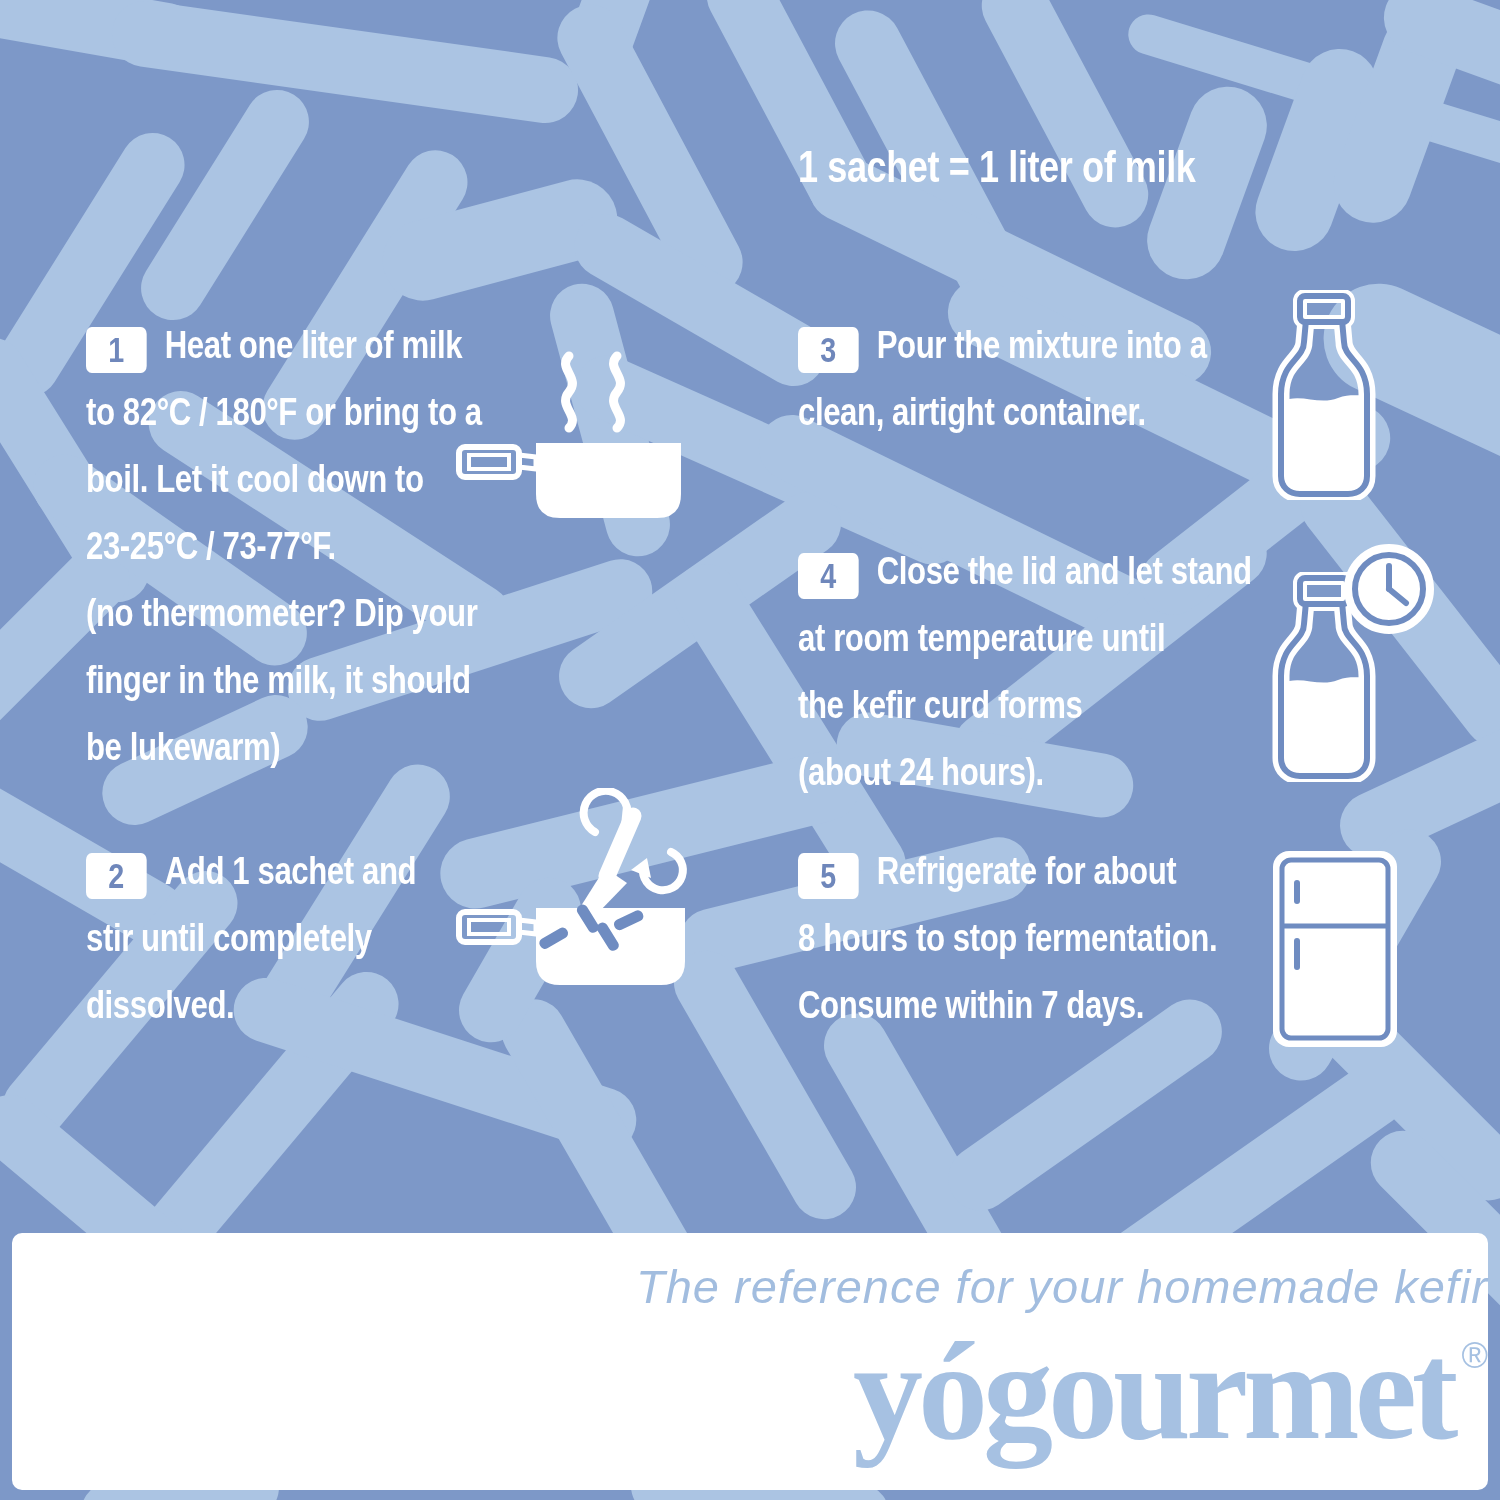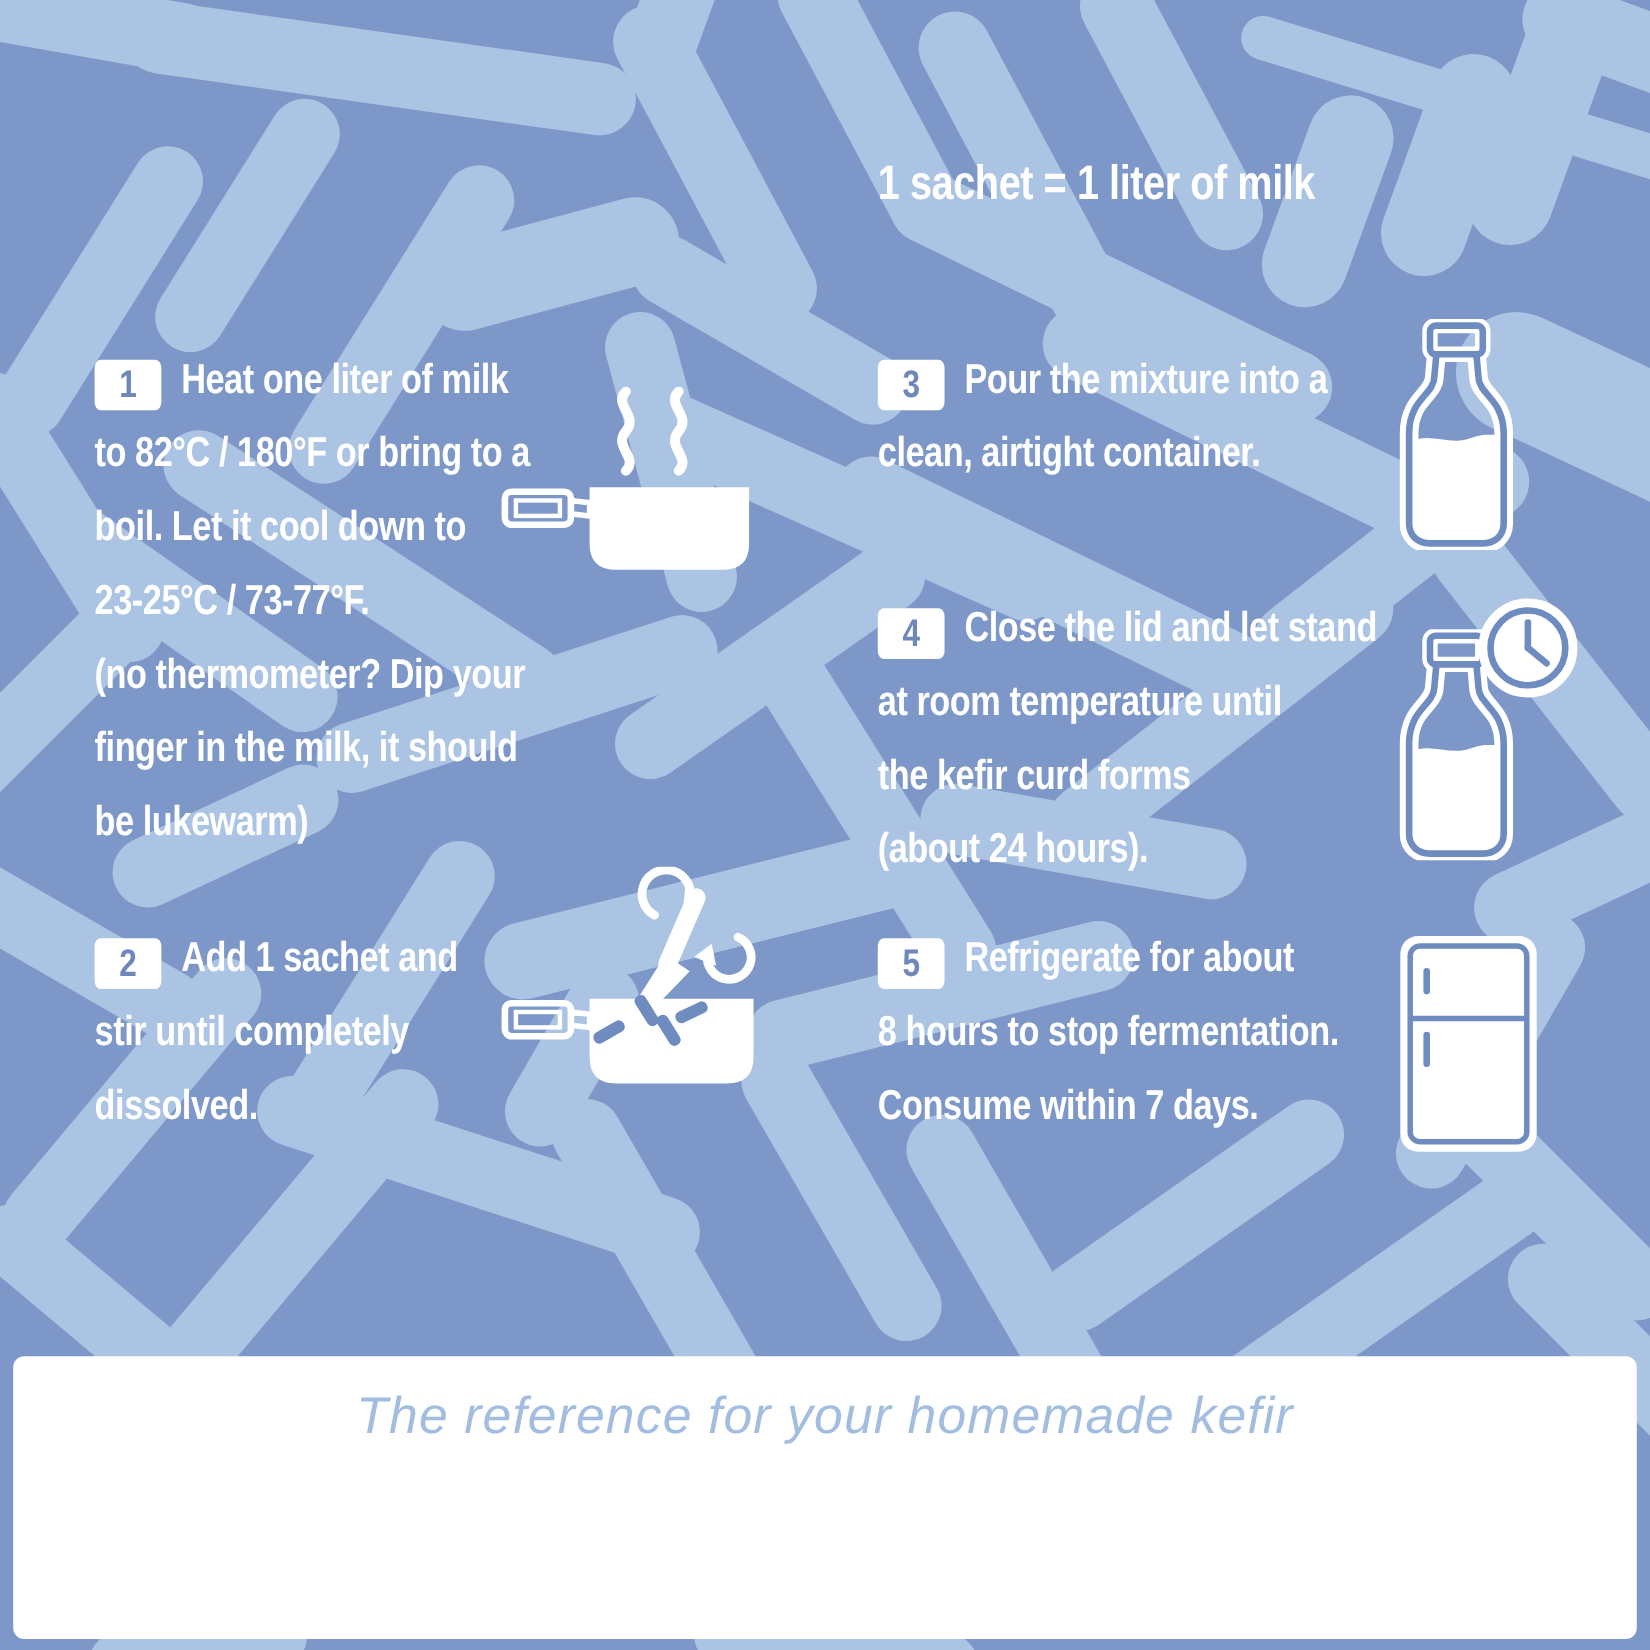--- a/index.html
+++ b/index.html
@@ -30,21 +30,21 @@
   .badge{
     display:inline-flex;align-items:center;justify-content:center;
     width:74px;height:46px;background:#ffffff;border-radius:7px;
     color:#6f87bb;font-size:35px;font-weight:700;margin-right:22px;
     position:relative;top:4px;letter-spacing:0;
   }
   .icon{position:absolute;}
 
   .footer{
     position:absolute;left:12px;right:12px;top:1233px;bottom:10px;
-    background:#ffffff;border-radius:10px;text-align:center;
+    background:#ffffff;border-radius:10px;text-align:right;
   }
   .tagline{
     margin-top:26px;font-style:italic;font-weight:400;color:#a2bddf;
     font-size:47px;letter-spacing:1px;line-height:56px;
   }
   .brand-row{
     margin-top:6px;line-height:1;color:#a6c1e2;
     font-family:"Liberation Serif",serif;font-weight:700;font-size:140px;letter-spacing:-5px;
   }
   .reg{
@@ -203,15 +203,18 @@
   <svg class="icon" style="left:1272px;top:850px" width="126" height="198" viewBox="0 0 126 198">
     <rect x="1" y="1" width="124" height="196" rx="16" fill="#ffffff"></rect>
     <rect x="10" y="10" width="106" height="178" rx="9" fill="none" stroke="#6f8cc1" stroke-width="5"></rect>
     <line x1="10" y1="76" x2="116" y2="76" stroke="#6f8cc1" stroke-width="5"></line>
     <rect x="22" y="30" width="6" height="24" rx="3" fill="#6f8cc1"></rect>
     <rect x="22" y="88" width="6" height="32" rx="3" fill="#6f8cc1"></rect>
   </svg>
 
   <div class="footer">
     <div class="tagline">The reference for your homemade kefir</div>
+    <div class="brand-row">
+      <span>yógourmet</span><span class="reg">®</span>
+    </div>
   </div>
 
 </div>
 
 </body></html>

